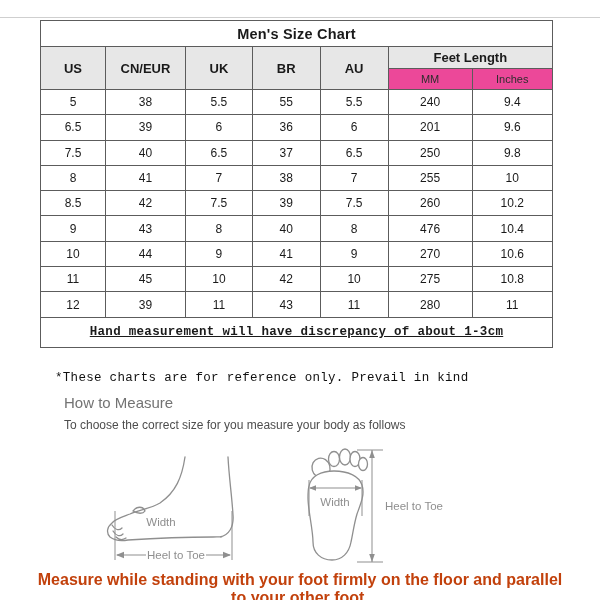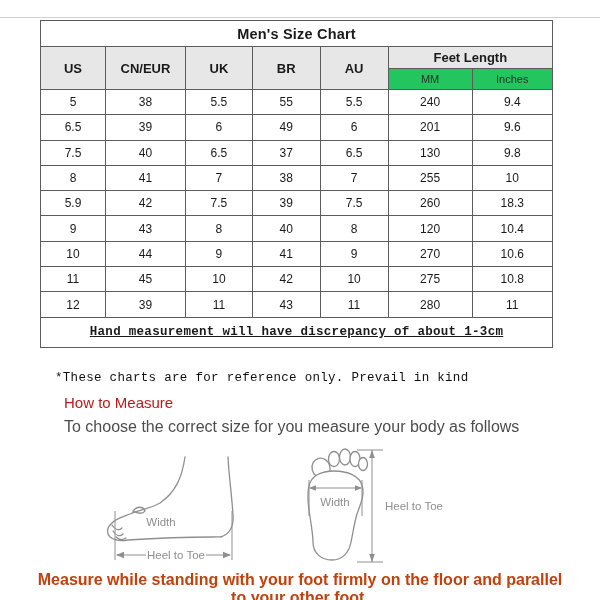--- a/index.html
+++ b/index.html
@@ -11,34 +11,34 @@
 
   table.size-chart{
     position:absolute;left:40px;top:20px;width:513px;
     border-collapse:collapse;table-layout:fixed;
     border:1px solid #404040;font-size:12px;color:#1a1a1a;
   }
   table.size-chart td{border:1px solid #5c5c5c;text-align:center;padding:0;vertical-align:middle;}
   .title-cell{height:25px;font-size:14.5px;font-weight:bold;background:#ffffff;letter-spacing:.2px;}
   .head-cell{background:#e7e7e7;font-weight:bold;font-size:13px;}
   .feet-head{height:21px;}
-  .sub-cell{background:#22c55e;font-weight:normal;font-size:11px;height:20px;color:#2e2e2e;}
+  .sub-cell{background:#ec4899;font-weight:normal;font-size:11px;height:20px;color:#2e2e2e;}
   tbody.data-rows td{height:24.3px;font-size:12px;}
   .footnote-cell{
     height:29px;font-family:"Liberation Mono","DejaVu Sans Mono",monospace;
     font-weight:bold;font-size:12.5px;letter-spacing:.3px;text-decoration:underline;
   }
 
   .ref-note{
     position:absolute;left:55px;top:371px;
     font-family:"Liberation Mono","DejaVu Sans Mono",monospace;
     font-weight:normal;font-size:12.5px;color:#111111;letter-spacing:.3px;
   }
-  .htm-heading{position:absolute;left:64px;top:394px;font-size:15px;color:#b91c1c;}
-  .htm-subtext{position:absolute;left:64px;top:418px;font-size:16px;color:#4d4d4d;}
+  .htm-heading{position:absolute;left:64px;top:394px;font-size:15px;color:#737373;}
+  .htm-subtext{position:absolute;left:64px;top:418px;font-size:12px;color:#4d4d4d;}
 
   .svg-side{position:absolute;left:88px;top:447px;}
   .svg-sole{position:absolute;left:293px;top:438px;}
   .diagram-label{
     font-family:"Liberation Sans",sans-serif;font-size:11.5px;fill:#8f8f8f;
   }
   .measure-caption{
     position:absolute;left:30px;top:571px;width:540px;text-align:center;
     font-size:16px;color:#c2410c;font-weight:bold;
   }
@@ -82,59 +82,59 @@
         <td>5.5</td>
         <td>55</td>
         <td>5.5</td>
         <td>240</td>
         <td>9.4</td>
       </tr>
       <tr>
         <td>6.5</td>
         <td>39</td>
         <td>6</td>
-        <td>49</td>
+        <td>36</td>
         <td>6</td>
         <td>201</td>
         <td>9.6</td>
       </tr>
       <tr>
         <td>7.5</td>
         <td>40</td>
         <td>6.5</td>
         <td>37</td>
         <td>6.5</td>
-        <td>130</td>
+        <td>250</td>
         <td>9.8</td>
       </tr>
       <tr>
         <td>8</td>
         <td>41</td>
         <td>7</td>
         <td>38</td>
         <td>7</td>
         <td>255</td>
         <td>10</td>
       </tr>
       <tr>
-        <td>5.9</td>
+        <td>8.5</td>
         <td>42</td>
         <td>7.5</td>
         <td>39</td>
         <td>7.5</td>
         <td>260</td>
-        <td>18.3</td>
+        <td>10.2</td>
       </tr>
       <tr>
         <td>9</td>
         <td>43</td>
         <td>8</td>
         <td>40</td>
         <td>8</td>
-        <td>120</td>
+        <td>476</td>
         <td>10.4</td>
       </tr>
       <tr>
         <td>10</td>
         <td>44</td>
         <td>9</td>
         <td>41</td>
         <td>9</td>
         <td>270</td>
         <td>10.6</td>

